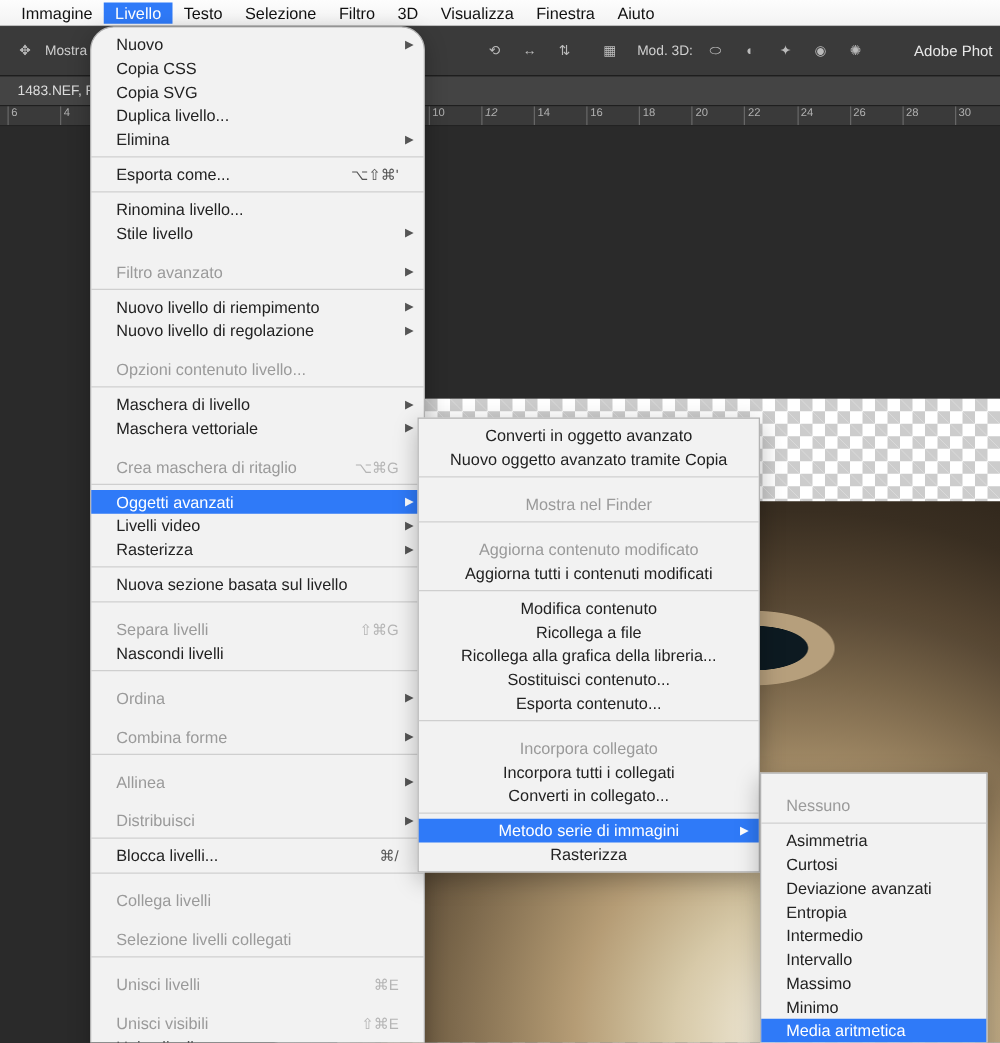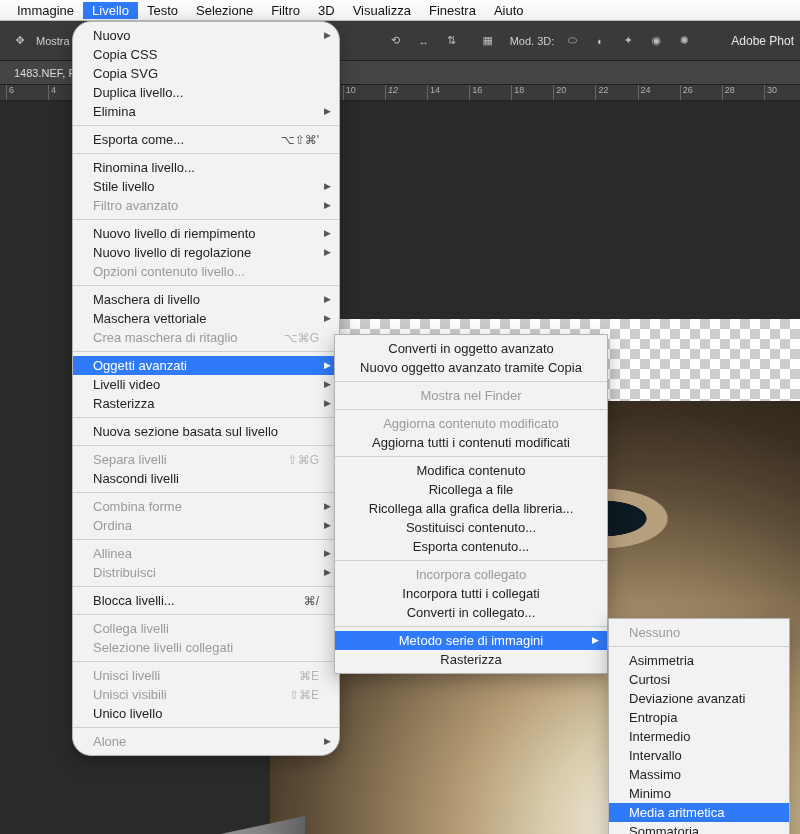--- a/index.html
+++ b/index.html
@@ -31,21 +31,21 @@
     background: linear-gradient(135deg,#bfbfbf 0%, #8d8d8d 55%, #5a5a5a 100%);
     transform: skewY(-12deg);
     box-shadow: inset -20px 0 40px rgba(0,0,0,.3);
   }
 
   
   .menu { position:absolute; background:#f2f2f2; border:1px solid #b3b3b3; box-shadow:0 6px 18px rgba(0,0,0,.28); font-size:13px; color:#222; }
   .menu .row { display:flex; align-items:center; height:19px; padding:0 20px 0 20px; position:relative; cursor:default; white-space:nowrap;}
   .menu .row .label { flex:1; }
   .menu .row .shortcut { color:#555; font-size:12px; padding-left:24px;}
-  .menu .row.disabled { color:#9a9a9a; }
+  .menu .row.disabled { color:#9a9a9a;margin-top:12px; }
   .menu .row.disabled .shortcut { color:#b5b5b5;}
   .menu .row.highlight { background:#2f7af8; color:#fff;}
   .menu .row.has-sub::after { content:"▶"; font-size:9px; position:absolute; right:8px; top:4px; color:#555;}
   .menu .row.highlight.has-sub::after { color:#fff;}
   .menu .sep { height:1px; background:#cfcfcf; margin:4px 0;}
   #menu-main { left:72px; top:21px; width:268px; padding:4px 0;border-radius:19px;}
   #menu-sub1 { left:334px; top:334px; width:274px; padding:4px 0;text-align:center;}
   #menu-sub2 { left:608px; top:618px; width:182px; padding:4px 0;}
 
 </style>
@@ -182,24 +182,24 @@
     <div class="sep"></div>
     <div class="row disabled">
       <span class="label">Separa livelli</span>
       <span class="shortcut">⇧⌘G</span>
     </div>
     <div class="row">
       <span class="label">Nascondi livelli</span>
     </div>
     <div class="sep"></div>
     <div class="row disabled has-sub">
+      <span class="label">Ordina</span>
+    </div>
+    <div class="row disabled has-sub">
       <span class="label">Combina forme</span>
-    </div>
-    <div class="row disabled has-sub">
-      <span class="label">Ordina</span>
     </div>
     <div class="sep"></div>
     <div class="row disabled has-sub">
       <span class="label">Allinea</span>
     </div>
     <div class="row disabled has-sub">
       <span class="label">Distribuisci</span>
     </div>
     <div class="sep"></div>
     <div class="row">

